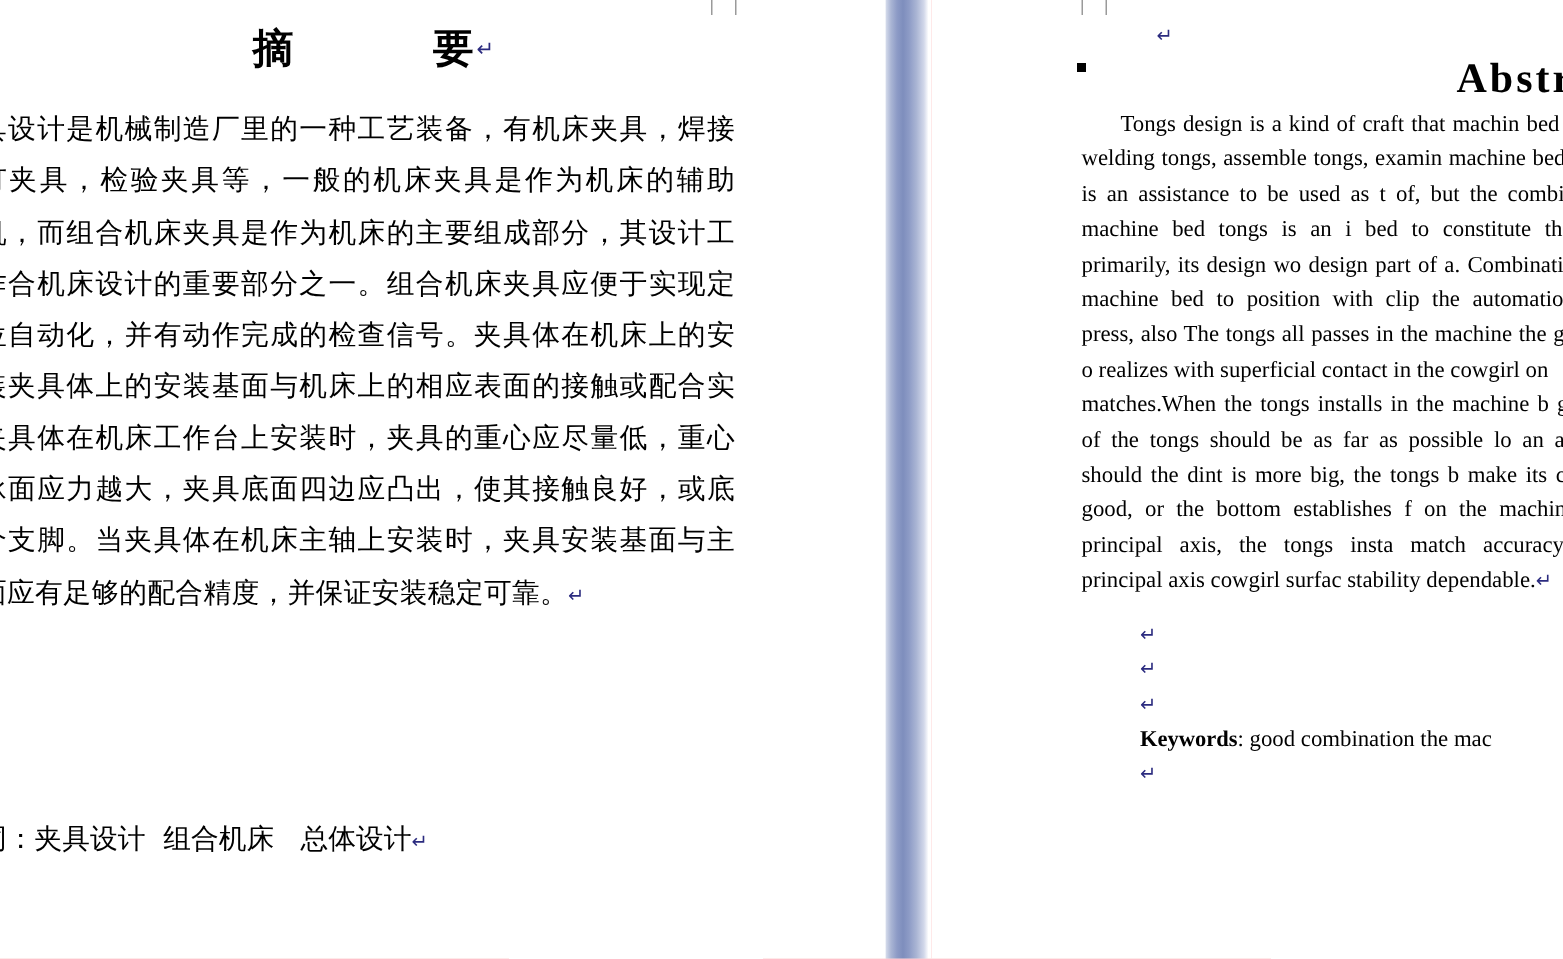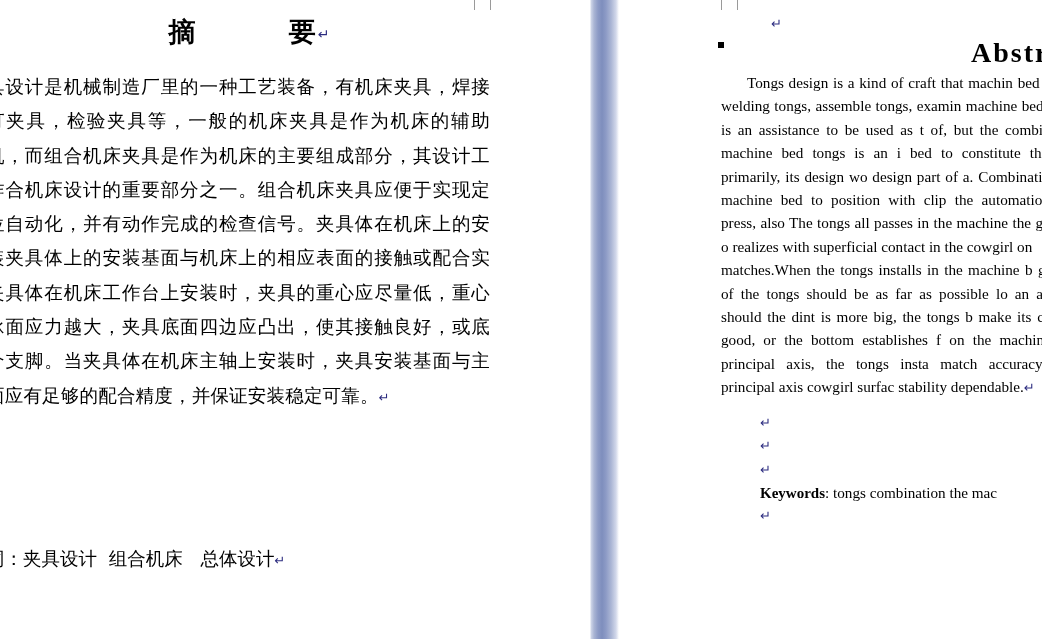--- a/index.html
+++ b/index.html
@@ -227,17 +227,17 @@
       <p><span class="indent"></span><span>Tongs design is a kind of craft that machin bed tongs, welding tongs, assemble tongs, examin machine bed tongs is an assistance to be used as t of, but the combination machine bed tongs is an i bed to constitute the part primarily, its design wo design part of a. Combination the machine bed to position with clip the automation that press, also The tongs all passes in the machine the gearing o realizes with superficial contact in the cowgirl on</span></p>
       <p><span>matches.When the tongs installs in the machine b gravity of the tongs should be as far as possible lo an accepts should the dint is more big, the tongs b make its contact good, or the bottom establishes f on the machine bed principal axis, the tongs insta match accuracy with principal axis cowgirl surfac stability dependable.</span><span class="mark">↵</span></p>
     </div>
 
     <div class="en-empty-marks">
       <div>↵</div>
       <div>↵</div>
       <div>↵</div>
     </div>
 
-    <div class="en-keywords"><b>Keywords</b><span>: tongs     combination the mac</span></div>
+    <div class="en-keywords"><b>Keywords</b><span>: good     combination the mac</span></div>
     <div class="en-keywords-mark">↵</div>
   </div>
 
 </div>
 
 </body></html>

